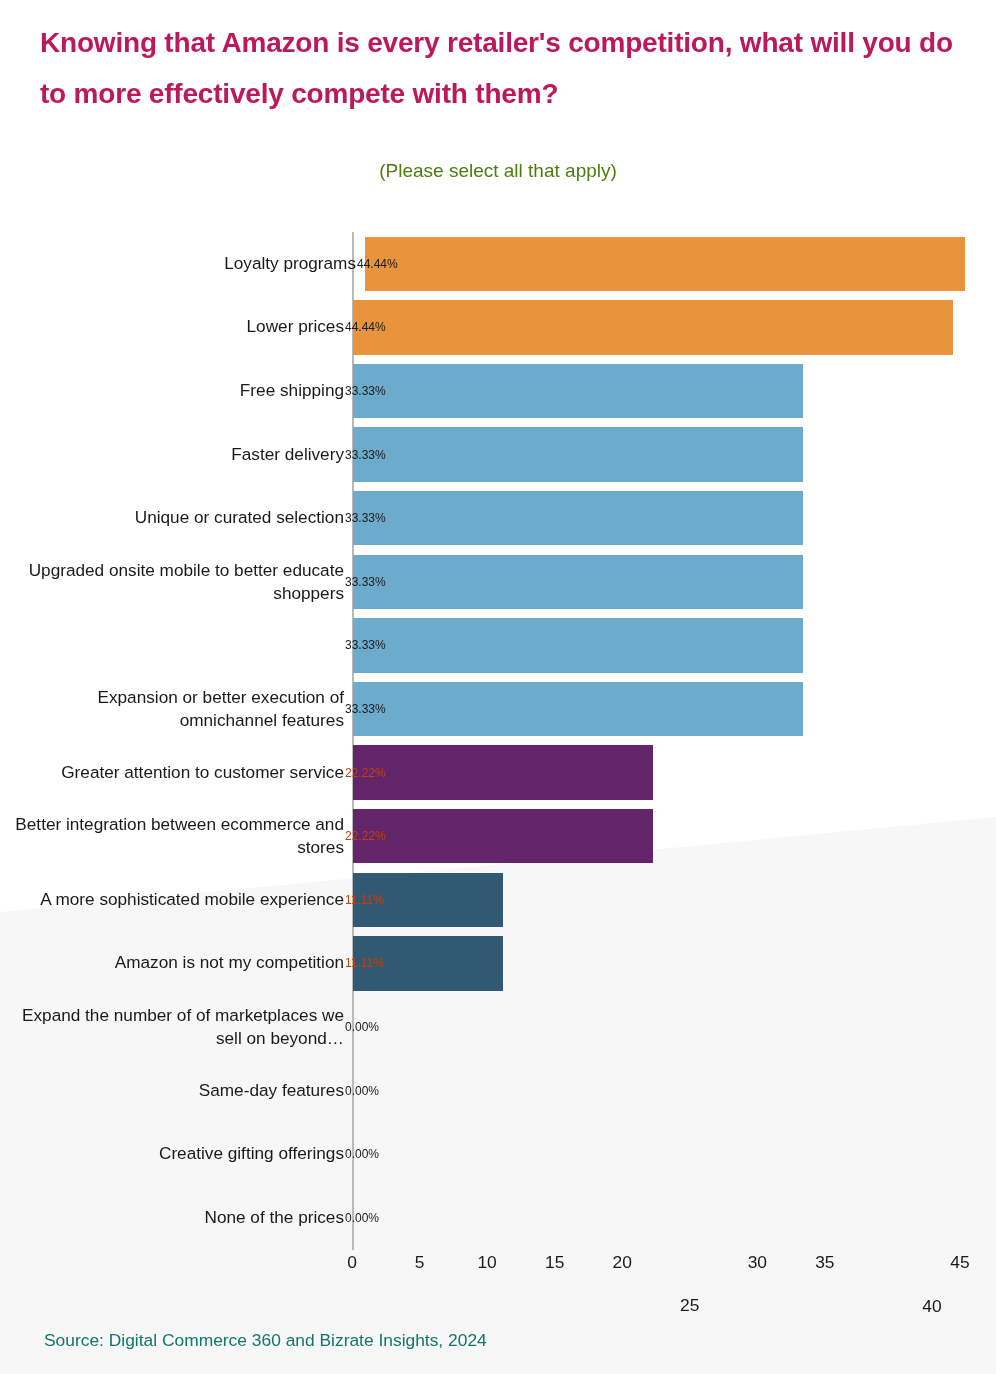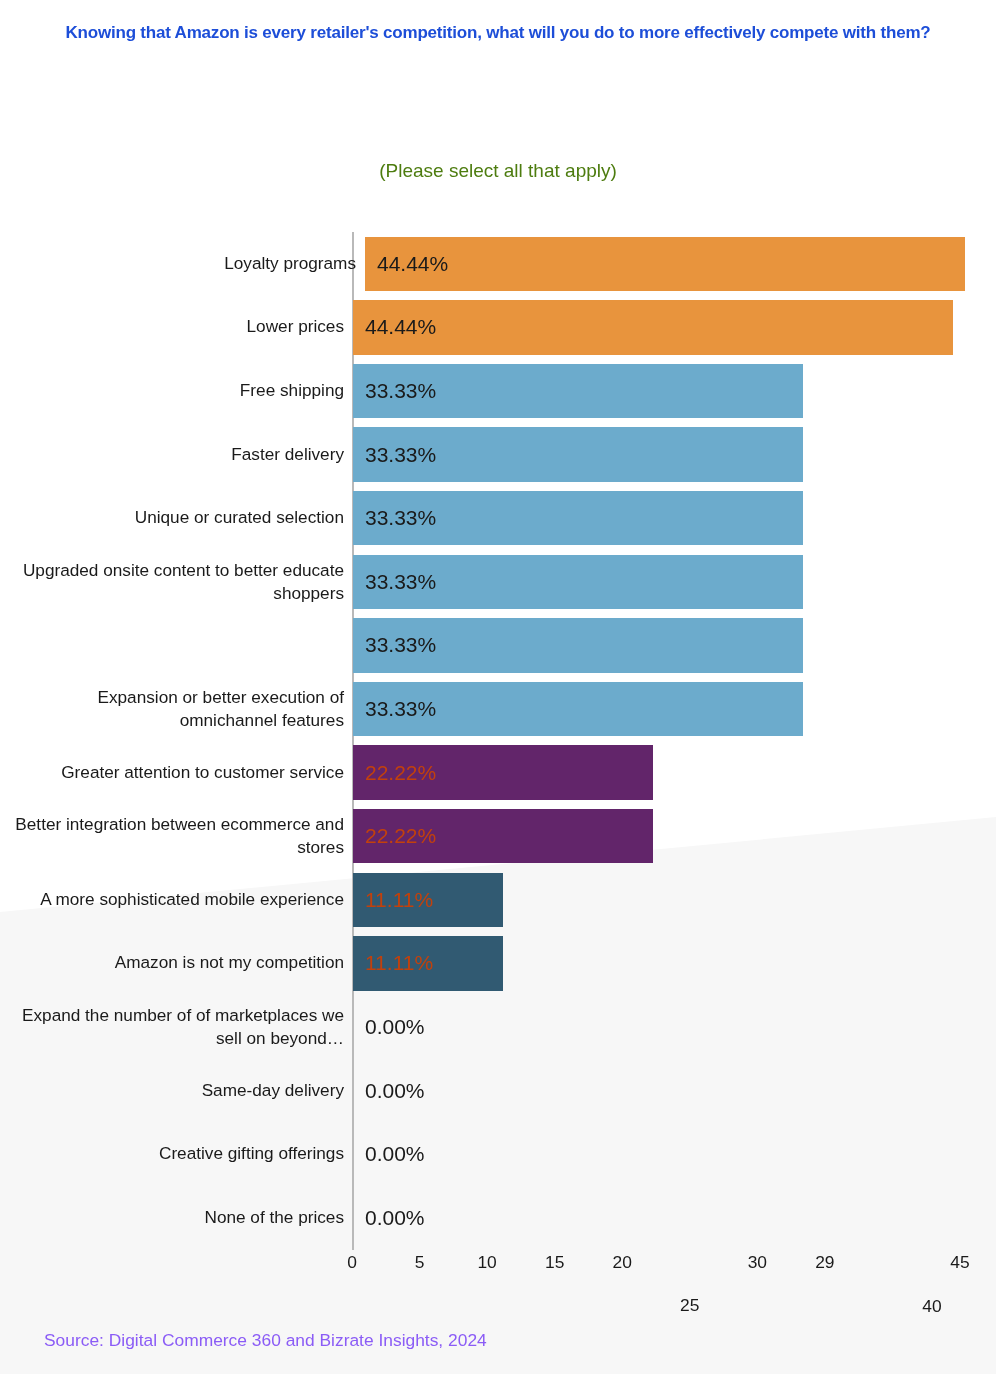--- a/index.html
+++ b/index.html
@@ -37,26 +37,26 @@
     z-index: 1;
     width: 996px;
     height: 1374px;
   }
 
   .title {
     position: absolute;
     left: 40px;
     top: 18px;
     width: 916px;
-    text-align: center;
-    font-size: 17px;
+    text-align: left;
+    font-size: 28px;
     font-weight: bold;
     line-height: 1.82;
     letter-spacing: -0.2px;
-    color: #1d4ed8;
+    color: #be185d;
   }
   .subtitle {
     position: absolute;
     left: 40px;
     top: 160px;
     width: 916px;
     text-align: center;
     font-size: 19px;
     font-weight: normal;
     color: #4d7c0f;
@@ -105,24 +105,24 @@
     top: 4.5px;
     height: 54.5px;
     display: block;
   }
   .bar {
     height: 54.5px;
     display: block;
   }
   .bar-value {
     position: absolute;
-    left: 365px;
+    left: 345px;
     top: 50%;
     transform: translateY(-50%);
-    font-size: 21px;
+    font-size: 12px;
     white-space: nowrap;
   }
   .v-dark { color: #1a1a1a; }
   .v-light { color: #c2410c; }
 
   
   #xaxis {
     position: absolute;
     left: 0;
     top: 1252px;
@@ -137,21 +137,21 @@
     text-align: center;
     font-size: 17.4px;
     color: #1a1a1a;
   }
 
   .source {
     position: absolute;
     left: 44px;
     top: 1330px;
     font-size: 17.4px;
-    color: #8b5cf6;
+    color: #0f766e;
     white-space: nowrap;
   }
 </style>
 </head>
 <body>
 
 <div id="stage">
 
   <svg id="bg-wedge" viewBox="0 0 996 1374" preserveAspectRatio="none">
     <polygon points="0,912 996,817 996,1374 0,1374" fill="#F7F7F7"></polygon>
@@ -194,21 +194,21 @@
             <div class="bar-value v-dark">33.33%</div>
           </div>
           <div class="row" style="top: 254.4px;">
             <div class="cat-label">Unique or curated selection</div>
             <div class="bar-wrap">
               <div class="bar" style="width: 450.325px; background: rgb(108, 171, 204);"></div>
             </div>
             <div class="bar-value v-dark">33.33%</div>
           </div>
           <div class="row" style="top: 318px;">
-            <div class="cat-label two-line">Upgraded onsite content to better educate shoppers</div>
+            <div class="cat-label two-line">Upgraded onsite mobile to better educate shoppers</div>
             <div class="bar-wrap">
               <div class="bar" style="width: 450.325px; background: rgb(108, 171, 204);"></div>
             </div>
             <div class="bar-value v-dark">33.33%</div>
           </div>
           <div class="row" style="top: 381.6px;">
             <div class="bar-wrap">
               <div class="bar" style="width: 450.325px; background: rgb(108, 171, 204);"></div>
             </div>
             <div class="bar-value v-dark">33.33%</div>
@@ -246,21 +246,21 @@
             <div class="bar-wrap">
               <div class="bar" style="width: 150.108px; background: rgb(49, 90, 114);"></div>
             </div>
             <div class="bar-value v-light">11.11%</div>
           </div>
           <div class="row" style="top: 763.2px;">
             <div class="cat-label two-line">Expand the number of of marketplaces we sell on beyond…</div>
             <div class="bar-value v-dark">0.00%</div>
           </div>
           <div class="row" style="top: 826.8px;">
-            <div class="cat-label">Same-day delivery</div>
+            <div class="cat-label">Same-day features</div>
             <div class="bar-value v-dark">0.00%</div>
           </div>
           <div class="row" style="top: 890.4px;">
             <div class="cat-label">Creative gifting offerings</div>
             <div class="bar-value v-dark">0.00%</div>
           </div>
           <div class="row" style="top: 954px;">
             <div class="cat-label">None of the prices</div>
             <div class="bar-value v-dark">0.00%</div>
           </div>
@@ -268,21 +268,21 @@
     </div>
 
     <div id="xaxis">
         <div class="tick" style="left: 352px;">0</div>
         <div class="tick" style="left: 419.556px;">5</div>
         <div class="tick" style="left: 487.111px;">10</div>
         <div class="tick" style="left: 554.667px;">15</div>
         <div class="tick" style="left: 622.222px;">20</div>
         <div class="tick" style="left: 689.778px; margin-top: 43px;">25</div>
         <div class="tick" style="left: 757.333px;">30</div>
-        <div class="tick" style="left: 824.889px;">29</div>
+        <div class="tick" style="left: 824.889px;">35</div>
         <div class="tick" style="left: 932px; margin-top: 44px;">40</div>
         <div class="tick" style="left: 960px;">45</div>
       </div>
 
     <div class="source">Source: Digital Commerce 360 and Bizrate Insights, 2024</div>
 
   </div>
 </div>
 
 </body></html>

